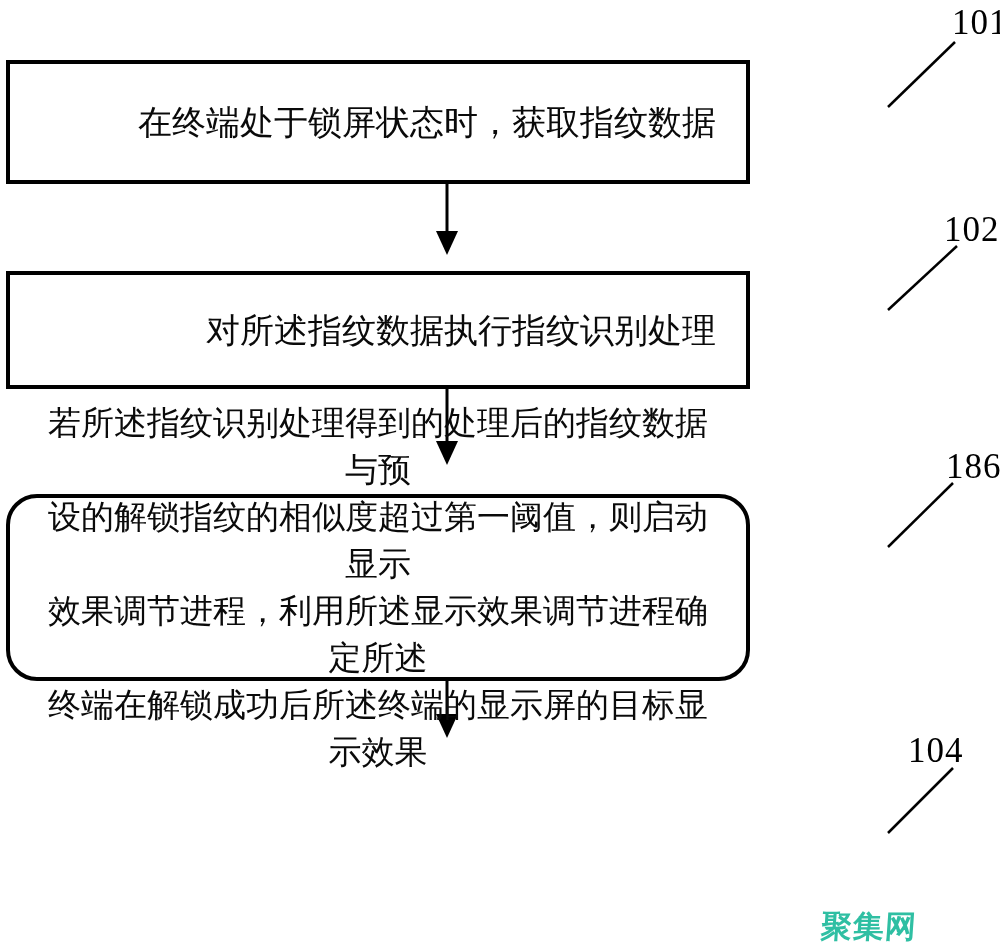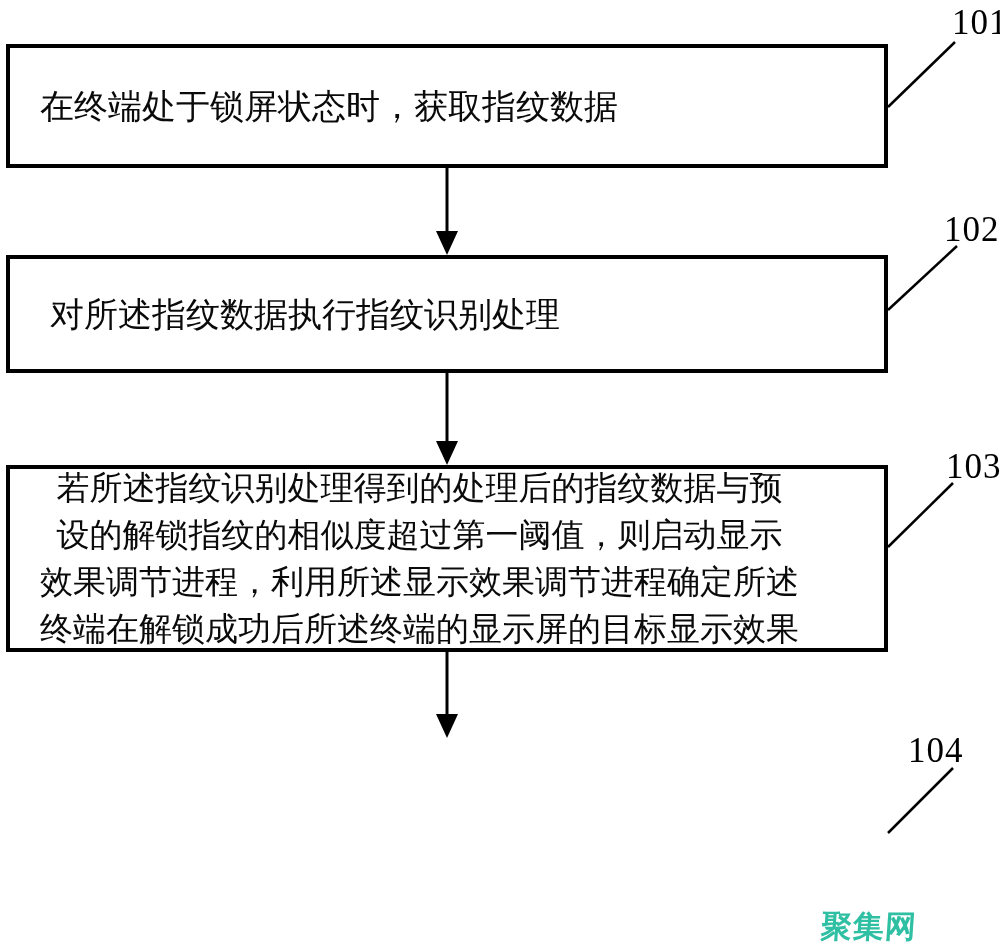--- a/index.html
+++ b/index.html
@@ -5,38 +5,39 @@
   html,body { margin:0; padding:0; background:#ffffff; }
   #fig {
     position:relative;
     width:1000px; height:946px;
     background:#ffffff;
     font-family:"Liberation Serif","DejaVu Serif",serif;
     overflow:hidden;
   }
   .step-box {
     position:absolute;
-    left:6px; width:882px;
+    left:6px; width:744px;
     box-sizing:border-box;
     border:4px solid #000;
     background:#fff;
-    display:flex; align-items:center; justify-content:flex-start;
+    display:flex; align-items:center; justify-content:flex-end;
     z-index:2;
+    margin-top:16px;
   }
   .step-text {
     white-space:pre-line;
     text-align:center;
     color:#0a0a0a;
     font-size:33px;
     line-height:47px;
     padding:0 30px;
   }
   #box-101 { top:44px;  height:124px; }
   #box-102 { top:255px; height:118px;padding-left:10px; }
-  #box-103 { top:465px; height:187px; }
+  #box-103 { top:478px; height:187px;border-radius:31px; }
   #box-104 { top:738px; height:197px; }
   #box-101 .step-text, #box-102 .step-text { font-size:34px; }
 
   .ref-label {
     position:absolute;
     font-size:35px;
     line-height:1;
     color:#000;
     letter-spacing:1px;
     z-index:3;
@@ -100,18 +101,18 @@
   <div class="step-box" id="box-103">
     <div class="step-text">若所述指纹识别处理得到的处理后的指纹数据与预
 设的解锁指纹的相似度超过第一阈值，则启动显示
 效果调节进程，利用所述显示效果调节进程确定所述
 终端在解锁成功后所述终端的显示屏的目标显示效果</div>
   </div>
 
 
   <div class="ref-label" id="ref-101">101</div>
   <div class="ref-label" id="ref-102">102</div>
-  <div class="ref-label" id="ref-103">103</div>
+  <div class="ref-label" id="ref-103">186</div>
   <div class="ref-label" id="ref-104">104</div>
 
   <div id="watermark" style="color: rgb(47, 191, 163);">聚集网</div>
 
 </div>
 
 </body></html>

